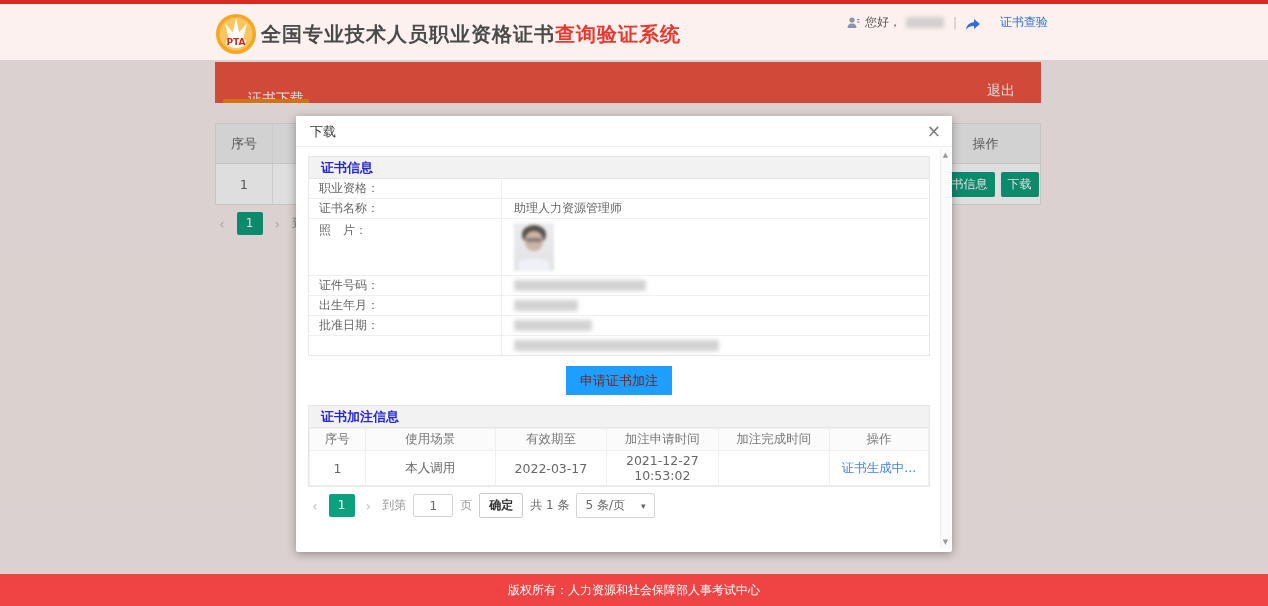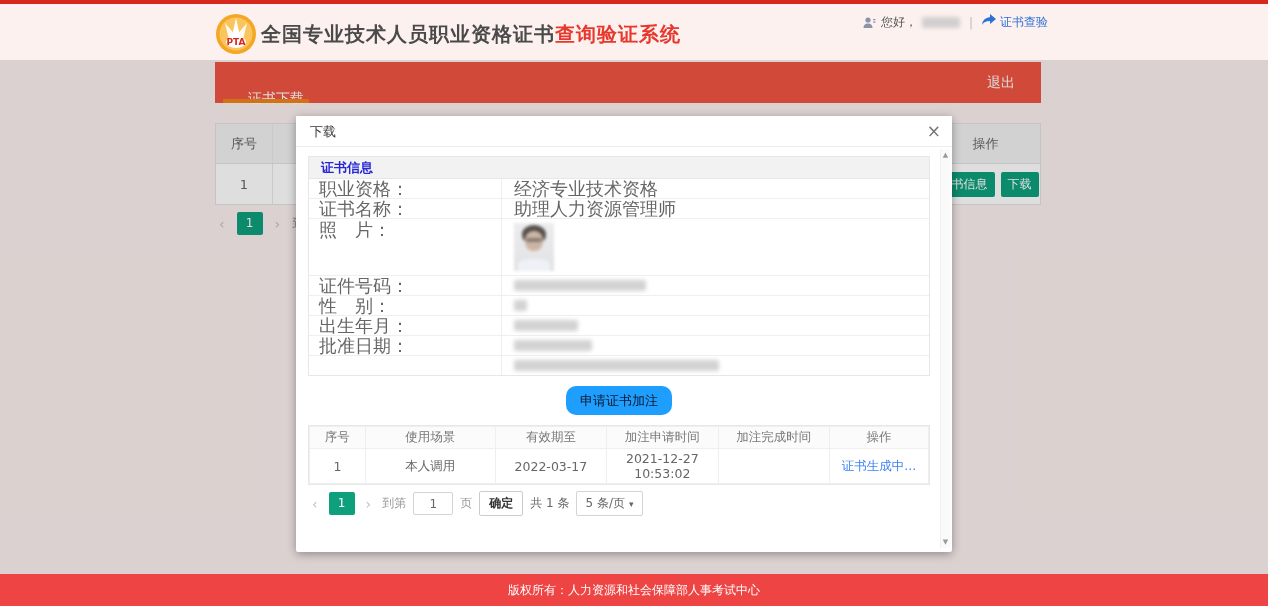--- a/index.html
+++ b/index.html
@@ -16,27 +16,27 @@
   
   .site-header { position:absolute; left:215px; top:8px; width:833px; height:52px; display:flex; align-items:center; }
   .logo { width:42px; height:42px; flex:0 0 42px; }
   .title { margin-left:4px; font-size:20px; font-weight:bold; letter-spacing:1px; white-space:nowrap; }
   .title .main { color:#4a4a4a; }
   .title .accent { color:#e8372c; }
   .user-area { margin-left:auto; align-self:flex-start; margin-top:6px; display:flex; align-items:center; font-size:12px; color:#555; gap:5px; }
   .user-icon { width:14px; height:14px; }
   .rd { display:inline-block; height:11px; background:#c7c7c7; border-radius:2px; filter:blur(2px); opacity:.8; vertical-align:middle; }
   .sep { color:#bbb; margin:0 4px; }
-  .verify-link { color:#2e6fd8; text-decoration:none; display:flex; align-items:flex-start; gap:4px; cursor:pointer; }
+  .verify-link { color:#2e6fd8; text-decoration:none; display:flex; align-items:flex-end; gap:20px; cursor:pointer; }
 
   
   .nav { position:absolute; left:215px; top:62px; width:826px; height:41px; background:#ef5442; display:flex; align-items:stretch; }
   .nav-tab { position:relative; color:#fff; font-size:14px; line-height:41px; padding:16px 33px; cursor:pointer; }
   .nav-tab .indicator { position:absolute; left:8px; right:28px; bottom:0; height:4px; background:#f08519; }
-  .nav-logout { margin-left:auto; color:#fff; font-size:14px; line-height:41px; padding:0 26px; cursor:pointer; }
+  .nav-logout { margin-left:auto; color:#fff; font-size:14px; line-height:41px; padding:8px 26px; cursor:pointer; }
 
   
   .bg-table { position:absolute; left:215px; top:123px; width:826px; background:#fff; border:1px solid #e2e2e2; font-size:13px; }
   .bg-row { display:flex; height:40px; align-items:center; }
   .bg-row.head { background:#f2f2f2; color:#666; border-bottom:1px solid #e2e2e2; }
   .bg-c-seq { width:57px; text-align:center; border-right:1px solid #e8e8e8; align-self:stretch; display:flex; align-items:center; justify-content:center; }
   .bg-c-mid { flex:1; align-self:stretch; }
   .bg-c-act { width:110px; align-self:stretch; display:flex; align-items:center; justify-content:center; gap:6px; border-left:1px solid #e8e8e8; }
   .green-btn { background:#0e9f7d; color:#fff; border:none; border-radius:2px; font-size:12px; padding:4px 7px; cursor:pointer; white-space:nowrap; font-family:inherit; }
   .bg-pagination { position:absolute; left:215px; top:212px; display:flex; align-items:center; gap:8px; font-size:12px; color:#999; }
@@ -49,44 +49,44 @@
   
   .modal { position:absolute; left:296px; top:116px; width:656px; height:436px; background:#fff; z-index:100; box-shadow:0 2px 10px rgba(0,0,0,0.35); border-radius:2px; }
   .modal-titlebar { height:31px; line-height:31px; padding:0 14px; font-size:13px; color:#333; border-bottom:1px solid #ededed; background:#fff; position:relative; }
   .modal-close { position:absolute; right:11px; top:0; font-size:17px; color:#777; cursor:pointer; line-height:31px; }
   .modal-body { position:relative; padding:9px 22px 0 12px; height:403px; }
   .scrolltrack { position:absolute; right:2px; top:2px; bottom:2px; width:10px; background:#fafafa; border-left:1px solid #f0f0f0; display:flex; flex-direction:column; justify-content:space-between; align-items:center; }
   .scroll-arrow { font-size:7px; color:#9a9a9a; padding:2px 0; cursor:pointer; }
 
   .section-box { border:1px solid #e7e7e7; }
   .section-head { background:#f2f2f2; border-bottom:1px solid #e7e7e7; padding:4px 12px; font-size:13px; font-weight:bold; color:#2727d8; height:22px; line-height:14px; }
-  .info-row { display:flex; border-bottom:1px solid #efefef; font-size:18px; color:#666; min-height:19px; }
+  .info-row { display:flex; border-bottom:1px solid #efefef; font-size:12px; color:#666; min-height:19px; }
   .info-row:last-child { border-bottom:none; }
   .info-label { width:193px; padding:2px 10px; line-height:15px; border-right:1px solid #efefef; white-space:pre; }
   .info-value { flex:1; padding:2px 12px; line-height:15px; display:flex; align-items:center; }
   .photo-row .info-label, .photo-row .info-value { padding-top:4px; padding-bottom:4px;font-family:Liberation Serif, serif; }
   .photo { width:40px; height:48px; position:relative; overflow:hidden; background:linear-gradient(#ececee,#e2e2e4); filter:blur(1.4px); border-radius:1px; }
   .photo .hair { position:absolute; left:8px; top:2px; width:24px; height:18px; background:#55504c; border-radius:50% 50% 40% 40%; }
   .photo .face { position:absolute; left:11px; top:8px; width:18px; height:20px; background:#cdb5a5; border-radius:45%; }
   .photo .glasses { position:absolute; left:12px; top:15px; width:16px; height:4px; background:#6b625c; border-radius:2px; opacity:.7; }
   .photo .shirt { position:absolute; left:4px; bottom:-2px; width:32px; height:14px; background:#eef1f5; border-radius:40% 40% 0 0; }
 
   .apply-wrap { text-align:center; margin:10px 0 10px; }
-  .apply-btn { background:#1e9fff; color:#0f172a; border:none; border-radius:10px; font-size:13px; padding:0 14px; height:29px; line-height:29px; cursor:pointer; font-family:inherit; }
+  .apply-btn { background:#1e9fff; color:#7f1d1d; border:none; border-radius:0; font-size:13px; padding:0 14px; height:29px; line-height:29px; cursor:pointer; font-family:inherit; }
 
   .ann-table { width:100%; border-collapse:collapse; font-size:12.5px; color:#666; }
   .ann-table th, .ann-table td { border:1px solid #efefef; padding:2px 4px; height:20px; text-align:center; font-weight:normal; }
   .ann-table th { background:#fbfbfb; color:#777; }
   .ann-link { color:#3b82f6; cursor:pointer; white-space:nowrap;margin-top:8px; }
 
   .modal-pagination { display:flex; align-items:center; gap:7px; margin-top:6px; font-size:12px; color:#999; }
   .pg-input { width:40px; height:23px; border:1px solid #d4d4d4; border-radius:2px; text-align:center; font-size:12px; color:#666; font-family:inherit; }
   .pg-confirm { background:#fff; border:1px solid #ccc; border-radius:2px; font-size:12px; font-weight:bold; color:#333; height:25px; padding:0 9px; cursor:pointer; font-family:inherit; }
   .pg-total { color:#666; }
-  .pg-select { display:flex; align-items:center; gap:4px; border:1px solid #d4d4d4; border-radius:2px; height:25px; padding:0 8px; color:#666; cursor:pointer; background:#fff; }
+  .pg-select { display:flex; align-items:center; gap:16px; border:1px solid #d4d4d4; border-radius:2px; height:25px; padding:0 8px; color:#666; cursor:pointer; background:#fff; }
   .pg-select .caret { font-size:9px; color:#666; }
 
   
   .footer { position:absolute; left:0; right:0; bottom:0; height:32px; background:#ef4444; color:#fff; font-size:12px; text-align:center; line-height:32px; z-index:10; }
 </style>
 </head>
 <body>
 
 <div class="topbar"></div>
 
@@ -157,21 +157,20 @@
     <span>下载</span>
     <span class="modal-close">×</span>
   </div>
   <div class="modal-body">
 
     <div class="section-box">
       <div class="section-head">证书信息</div>
 
       <div class="info-row">
         <div class="info-label">职业资格：</div>
-        <div class="info-value">经济专业技术资格</div>
       </div>
       <div class="info-row">
         <div class="info-label">证书名称：</div>
         <div class="info-value">助理人力资源管理师</div>
       </div>
       <div class="info-row photo-row">
         <div class="info-label">照　片：</div>
         <div class="info-value">
           <div class="photo">
             <div class="hair"></div>
@@ -181,26 +180,20 @@
           </div>
         </div>
       </div>
       <div class="info-row">
         <div class="info-label">证件号码：</div>
         <div class="info-value">
             <span class="rd" style="width:132px"></span>
           </div>
       </div>
       <div class="info-row">
-        <div class="info-label">性　别：</div>
-        <div class="info-value">
-            <span class="rd" style="width:13px"></span>
-          </div>
-      </div>
-      <div class="info-row">
         <div class="info-label">出生年月：</div>
         <div class="info-value">
             <span class="rd" style="width:64px"></span>
           </div>
       </div>
       <div class="info-row">
         <div class="info-label">批准日期：</div>
         <div class="info-value">
             <span class="rd" style="width:78px"></span>
           </div>
@@ -211,20 +204,21 @@
             <span class="rd" style="width:205px"></span>
           </div>
       </div>
     </div>
 
     <div class="apply-wrap">
       <button class="apply-btn">申请证书加注</button>
     </div>
 
     <div class="section-box">
+      <div class="section-head">证书加注信息</div>
       <table class="ann-table">
         <colgroup>
           <col style="width:9%">
             <col style="width:21%">
             <col style="width:18%">
             <col style="width:18%">
             <col style="width:18%">
             <col style="width:16%">
         </colgroup>
         <thead>

